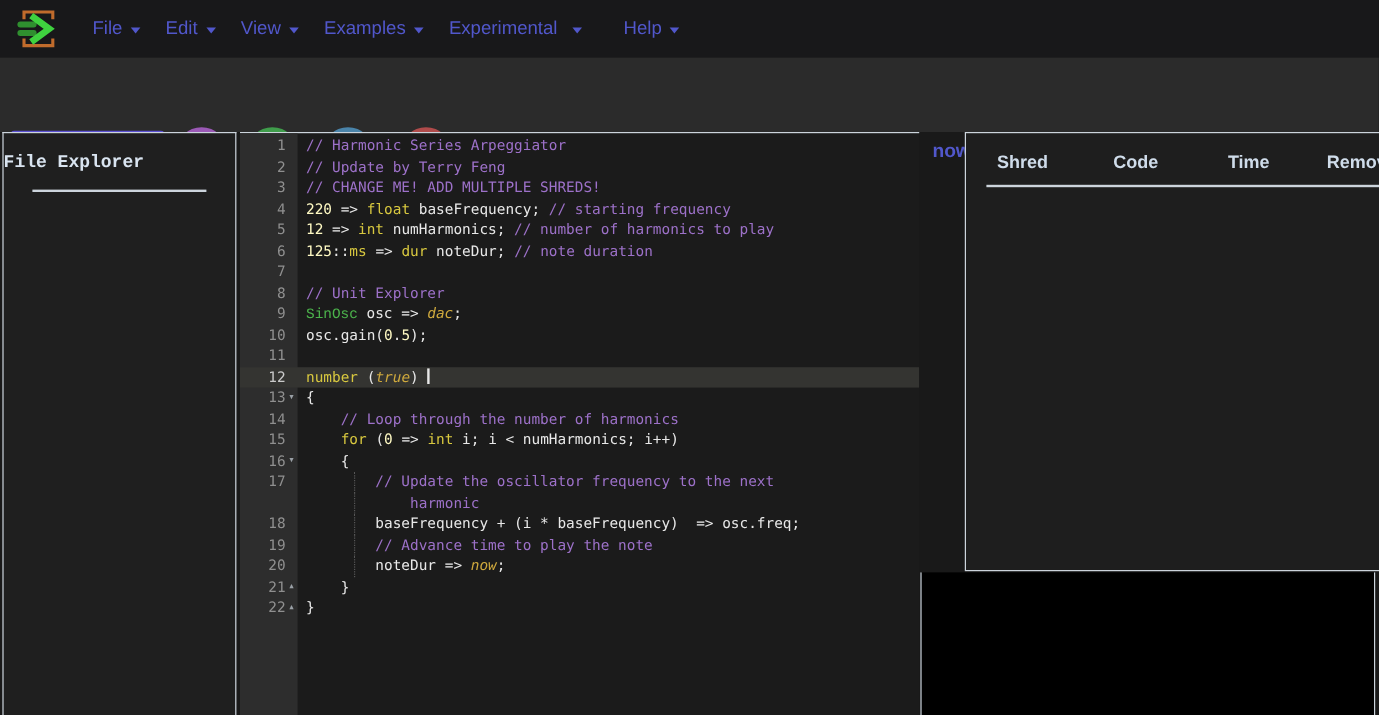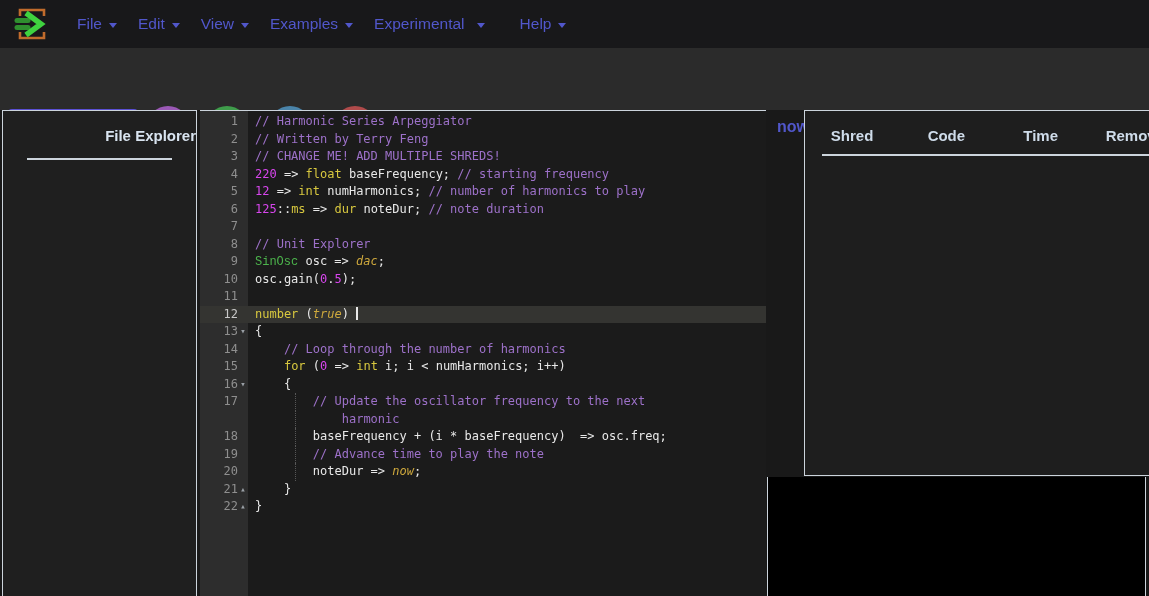--- a/index.html
+++ b/index.html
@@ -35,43 +35,43 @@
   .circle-btn svg { display:block; margin:auto; }
   .now-wrap { position:absolute; left:777px; top:48px; height:62px;
               display:flex; align-items:center; font-size:16px; }
   .now-label { color:#5157cb; font-weight:bold; }
   .now-colon { color:#e9eef4; font-weight:bold; margin-right:8px; }
   .now-time  { color:#dce7f3; letter-spacing:0.5px; }
 
   
   .fe-panel { position:absolute; left:2px; top:110px; width:195px; height:486px;
               background:#1f1f1f; border:1px solid #ccd4dc; border-bottom:none; }
-  .fe-title { text-align:right; margin-top:16px; color:#d9e4f0;
-              font-size:15px; font-weight:bold; }
+  .fe-title { text-align:left; margin-top:16px; color:#d9e4f0;
+              font-size:15px; font-weight:bold;font-family:Liberation Mono, monospace; }
   .fe-divider { width:145px; margin:14px auto 0; border-top:2px solid #ccd4dc; }
 
   .editor { position:absolute; left:200px; top:110px; width:566px; height:486px;
             background:#1b1b1b; border-top:1px solid #ccd4dc; overflow:hidden; }
   .ed-gutter-col { position:absolute; left:0; top:0; bottom:0; width:48px;
                    background:#2d2d2d; }
   .ed-lines { position:absolute; left:0; right:0; top:2px; }
   .ed-row { display:flex; height:17.5px;
             font-family:"DejaVu Sans Mono",monospace; font-size:12px; line-height:17.5px; }
   .ed-row.active { background:#343431; }
   .ed-gutter-cell { width:48px; flex:none; text-align:right; padding-right:10px;
                     color:#8f8f8f; position:relative; }
   .ed-row.active .ln { color:#c9c9c9; }
   .fold { position:absolute; right:0; top:0; width:10px; text-align:center;
           font-size:9px; line-height:17.5px; color:#9aa0a6; cursor:pointer; }
   .ed-code { flex:1; white-space:pre; padding-left:7px; color:#e8e8e8; position:relative; }
   .guide { position:absolute; top:0; bottom:0; border-left:1px dotted #575757; }
   .cursor { display:inline-block; width:2px; height:13px; background:#e8e8e8;
             vertical-align:-2px; }
   .tok-cm   { color:#9d71c9; }
-  .tok-num  { color:#d946ef; }
+  .tok-num  { color:#fef9c3; }
   .tok-kw   { color:#d8c83f; }
   .tok-type { color:#4cb44c;font-family:Liberation Mono, monospace; }
   .tok-sp   { color:#cfa93d; font-style:italic; }
 
   .shred-panel { position:absolute; left:804px; top:110px; width:379px; height:366px;
                  background:#1e1e1e; border:1px solid #ccd4dc; }
   .shred-header { display:flex; padding-top:16px; }
   .shred-header span { width:25%; text-align:center; color:#cfdcea;
                        font-size:15px; font-weight:bold; }
   .shred-divider { margin:10px 17px 0; border-top:2px solid #ccd4dc; }
@@ -165,21 +165,21 @@
 
 <div class="editor">
   <div class="ed-gutter-col"></div>
   <div class="ed-lines">
       <div class="ed-row">
         <div class="ed-gutter-cell"><span class="ln">1</span></div>
         <div class="ed-code"><span class="tok-cm">// Harmonic Series Arpeggiator</span></div>
       </div>
       <div class="ed-row">
         <div class="ed-gutter-cell"><span class="ln">2</span></div>
-        <div class="ed-code"><span class="tok-cm">// Written by Terry Feng</span></div>
+        <div class="ed-code"><span class="tok-cm">// Update by Terry Feng</span></div>
       </div>
       <div class="ed-row">
         <div class="ed-gutter-cell"><span class="ln">3</span></div>
         <div class="ed-code"><span class="tok-cm">// CHANGE ME! ADD MULTIPLE SHREDS!</span></div>
       </div>
       <div class="ed-row">
         <div class="ed-gutter-cell"><span class="ln">4</span></div>
         <div class="ed-code"><span class="tok-num">220</span><span> =&gt; </span><span class="tok-kw">float</span><span> baseFrequency; </span><span class="tok-cm">// starting frequency</span></div>
       </div>
       <div class="ed-row">

